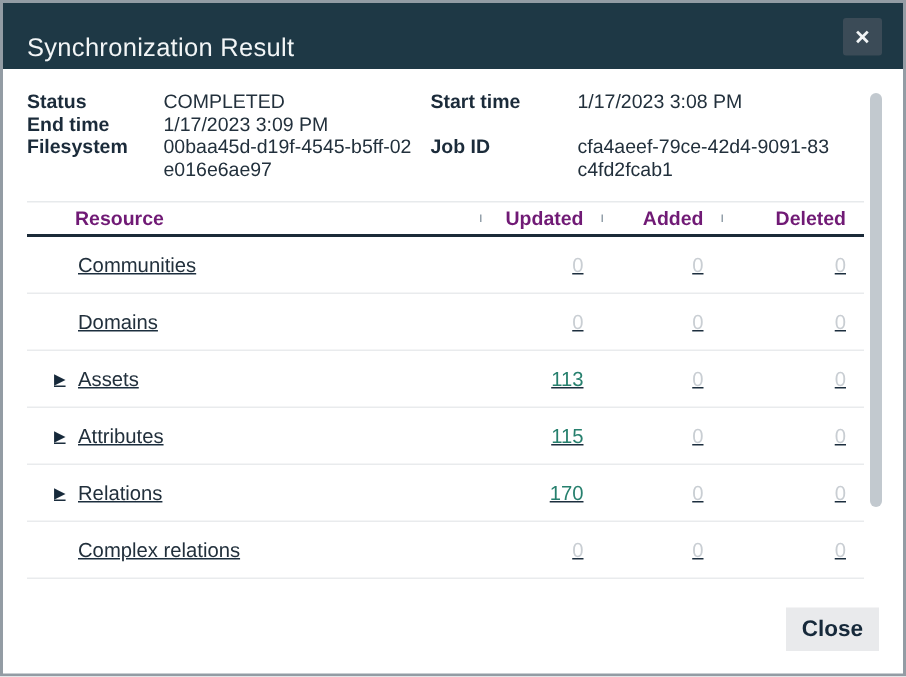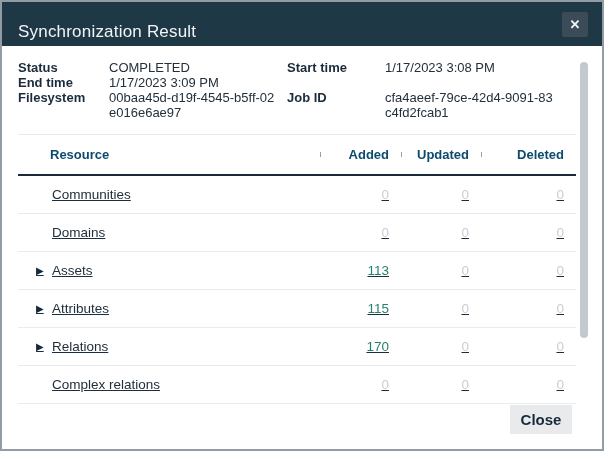--- a/index.html
+++ b/index.html
@@ -59,23 +59,23 @@
   
   .res-table { margin-top: 14px; }
   .t-row {
     display: grid;
     grid-template-columns: 1fr 81px 80px 95px;
     align-items: center;
   }
   .t-head {
     border-top: 1px solid #e7eaec;
     border-bottom: 2px solid #1b2a38;
-    height: 42px;
+    height: 24px;
     font-size: 13px; font-weight: 700;
-    color: #0c4a6e;
+    color: #701a75;
   }
   .t-head .col-resource { padding-left: 32px; }
   .t-head .col-num {
     position: relative;
     text-align: right; padding-right: 12px;
   }
   .t-head .col-num::before {
     content: "";
     position: absolute; left: 0; top: 5px; bottom: 5px;
     width: 1px; background: #93a0aa;
@@ -103,21 +103,21 @@
   .scrollbar-thumb {
     position: absolute;
     right: 14px; top: 60px;
     width: 8px; height: 276px;
     border-radius: 4px;
     background: #c2c9cf;
   }
   
   .footer-close-btn {
     position: absolute;
-    right: 30px; bottom: 15px;
+    right: 16px; bottom: 15px;
     width: 62px; height: 29px;
     background: #e9eaec;
     border: none;
     font-family: "Liberation Sans", sans-serif;
     font-size: 15px; font-weight: 700;
     color: #16293a;
     cursor: pointer;
   }
 </style>
 </head>
@@ -141,22 +141,22 @@
       <span class="info-value" style="grid-row:2;grid-column:2">1/17/2023 3:09 PM</span>
       <span class="info-label" style="grid-row:3;grid-column:1">Filesystem</span>
       <span class="info-value" style="grid-row:3;grid-column:2">00baa45d-d19f-4545-b5ff-02e016e6ae97</span>
       <span class="info-label" style="grid-row:3;grid-column:3">Job ID</span>
       <span class="info-value" style="grid-row:3;grid-column:4">cfa4aeef-79ce-42d4-9091-83c4fd2fcab1</span>
     </div>
 
     <div class="res-table">
       <div class="t-row t-head">
         <span class="col-resource">Resource</span>
+        <span class="col-num">Updated</span>
         <span class="col-num">Added</span>
-        <span class="col-num">Updated</span>
         <span class="col-num">Deleted</span>
       </div>
       <div class="t-body">
   <div class="t-row">
     <span class="cell-resource">
       <span class="caret hidden">▶</span>
       <span class="res-name">Communities</span>
     </span>
     <span class="cell-num num-zero">0</span>
     <span class="cell-num num-zero">0</span>

